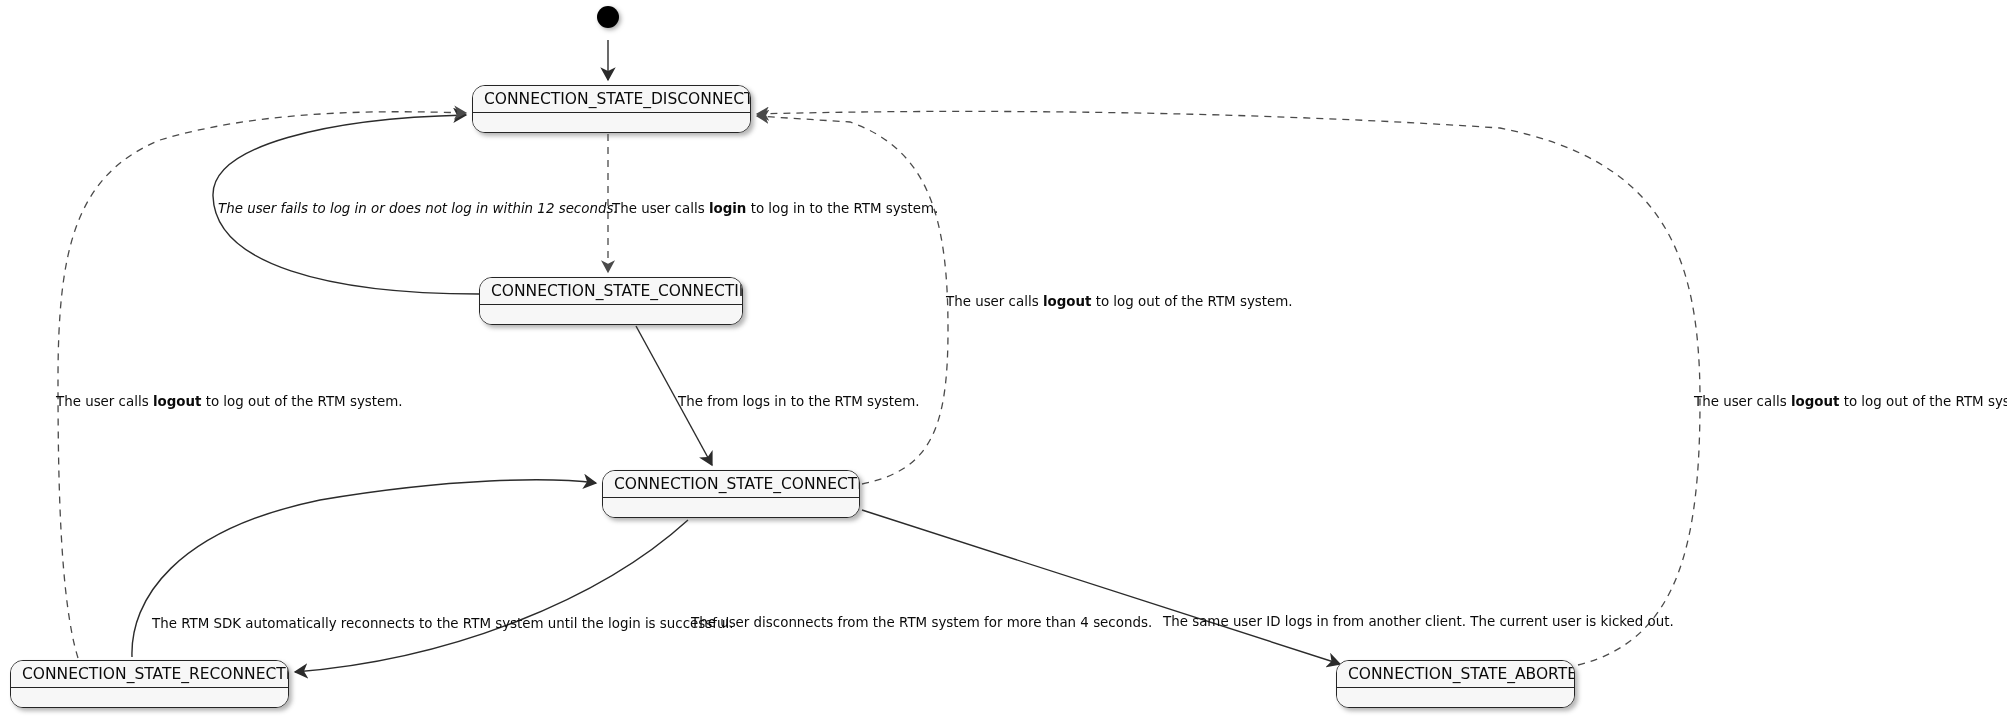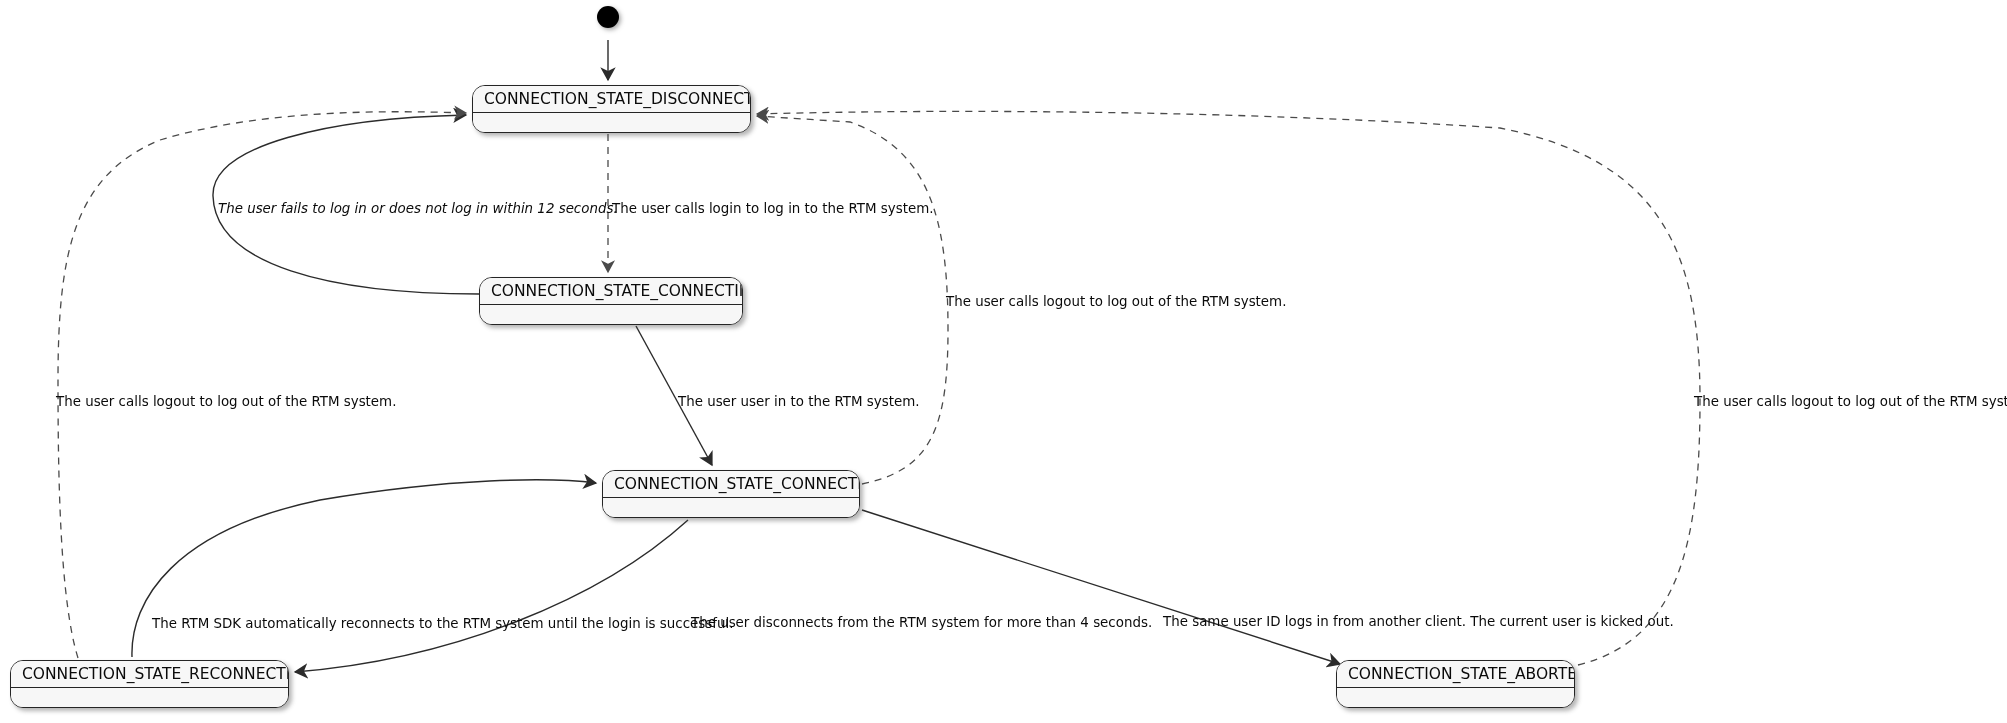--- a/index.html
+++ b/index.html
@@ -63,21 +63,21 @@
   
   .edge-label {
     position: absolute;
     font-size: 13.4px;
     color: #0A0A0A;
     white-space: nowrap;
     background: transparent;
     line-height: 16px;
   }
   .edge-label b {
-    font-weight: normal;
+    font-weight: bold;
     text-align: center;
   }
 </style>
 </head>
 <body>
 
 <div id="diagram-root">
 
   <svg id="edge-layer" viewBox="0 0 2007 723" xmlns="http://www.w3.org/2000/svg">
     <defs>
@@ -134,19 +134,19 @@
 
   <div class="state-node" style="left:1336px; top:660px; width:239px;">
     <div class="state-title">CONNECTION_STATE_ABORTED</div>
     <div class="state-body"></div>
   </div>
 
   <div class="edge-label" style="left: 218px; top: 201px; font-style: italic;"><span>The user fails to log in or does not log in within 12 seconds.</span></div>
   <div class="edge-label" style="left: 612px; top: 201px;"><span>The user calls </span><b>login</b><span> to log in to the RTM system.</span></div>
   <div class="edge-label" style="left: 946px; top: 294px;"><span>The user calls </span><b>logout</b><span> to log out of the RTM system.</span></div>
   <div class="edge-label" style="left: 56px; top: 394px;"><span>The user calls </span><b>logout</b><span> to log out of the RTM system.</span></div>
-  <div class="edge-label" style="left: 678px; top: 394px;"><span>The user user in to the RTM system.</span></div>
+  <div class="edge-label" style="left: 678px; top: 394px;"><span>The from logs in to the RTM system.</span></div>
   <div class="edge-label" style="left: 1694px; top: 394px;"><span>The user calls </span><b>logout</b><span> to log out of the RTM system.</span></div>
   <div class="edge-label" style="left: 152px; top: 616px;"><span>The RTM SDK automatically reconnects to the RTM system until the login is successful.</span></div>
   <div class="edge-label" style="left: 691px; top: 588px; margin-top: 27px;"><span>The user disconnects from the RTM system for more than 4 seconds.</span></div>
   <div class="edge-label" style="left: 1163px; top: 588px; margin-top: 26px;"><span>The same user ID logs in from another client. The current user is kicked out.</span></div>
 
 </div>
 
 </body></html>

